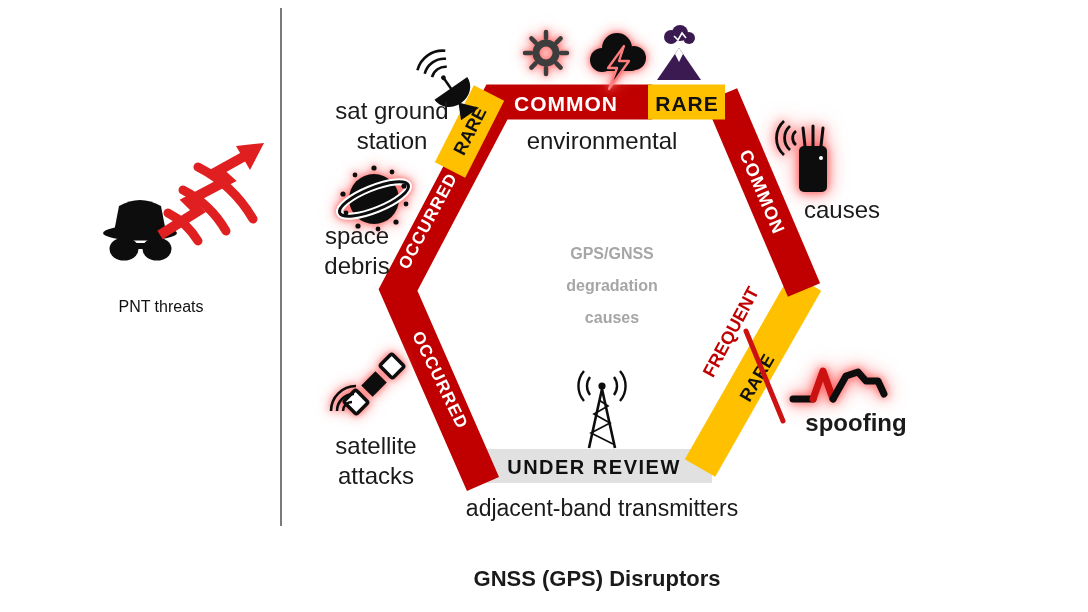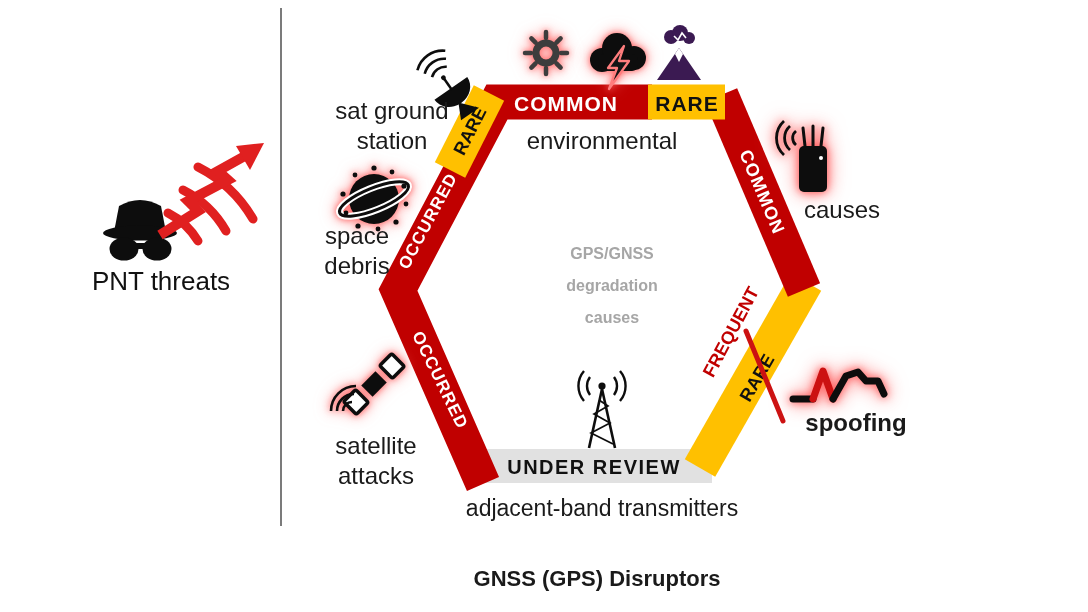--- a/index.html
+++ b/index.html
@@ -10,21 +10,21 @@
   .stage svg{position:absolute;left:0;top:0;}
   .lbl{
     position:absolute;transform:translateX(-50%);text-align:center;
     color:#1a1a1a;white-space:pre-line;line-height:1.25;
   }
   .lbl.small{font-size:24px;}
   .center-lbl{
     position:absolute;transform:translateX(-50%);text-align:center;
     color:#a6a6a6;font-weight:bold;font-size:16px;line-height:32px;white-space:pre-line;
   }
-  .pnt-lbl{position:absolute;transform:translateX(-50%);font-size:26px;color:#111;}
+  .pnt-lbl{position:absolute;transform:translateX(-50%);font-size:16px;color:#111;margin-top:32px;}
   .title-lbl{
     position:absolute;transform:translateX(-50%);font-size:22px;font-weight:bold;color:#1a1a1a;
   }
   .glow{filter:drop-shadow(0 0 3px rgba(255,95,95,.95)) drop-shadow(0 0 7px rgba(255,115,115,.65));}
   .glow-strong{filter:drop-shadow(0 0 4px rgba(255,85,85,1)) drop-shadow(0 0 9px rgba(255,110,110,.8));}
   text.band{font-family:"Liberation Sans",sans-serif;font-weight:bold;}
 </style>
 </head>
 <body>
 

